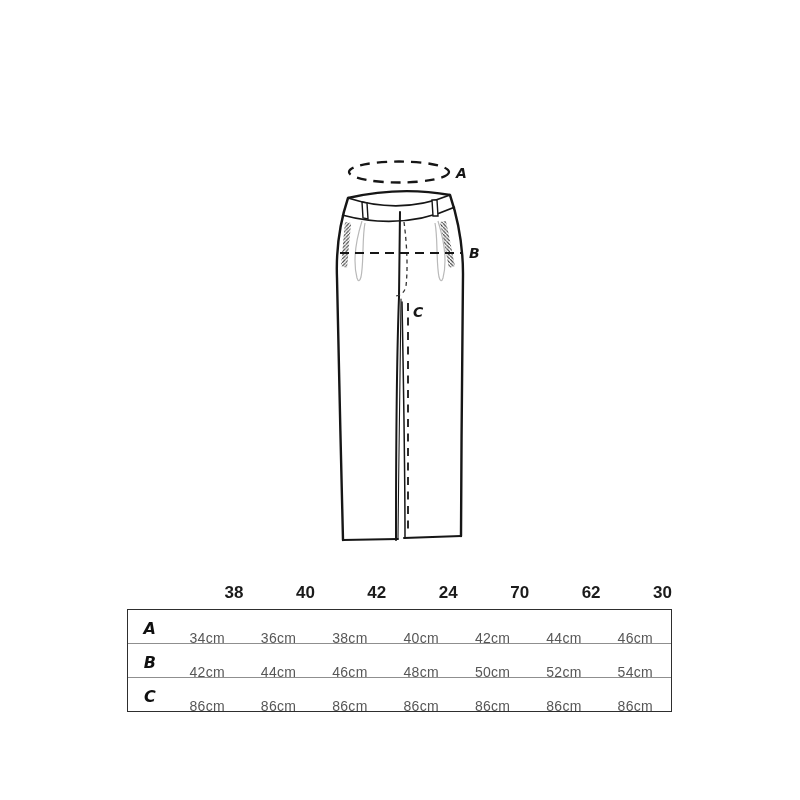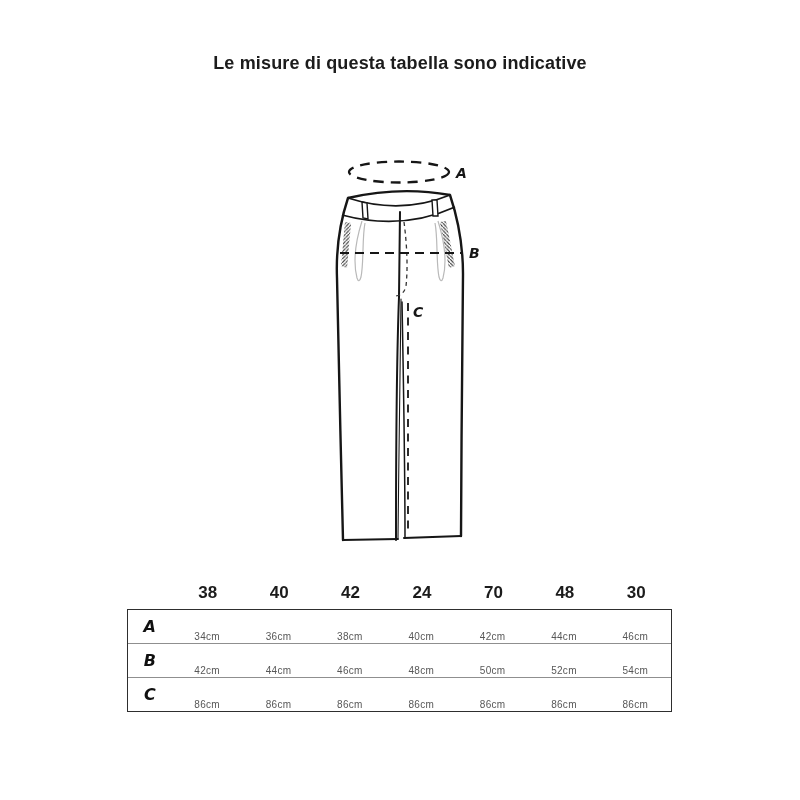--- a/index.html
+++ b/index.html
@@ -14,40 +14,39 @@
     line-height:24px; color:#1c1c1c; letter-spacing:0.15px;
   }
   .diagram-svg { position:absolute; left:330px; top:140px; width:155px; height:410px; }
   .diagram-svg text {
     font-family:"DejaVu Sans", sans-serif;
     font-style:italic; font-weight:600; font-size:14px; fill:#161616;
   }
   .size-table-wrap { position:absolute; left:127px; top:577px; width:545px; }
   .header-row {
     display:grid; grid-template-columns:45px repeat(7,1fr);
-    height:32px; align-items:center; text-align:center;
+    height:32px; align-items:center; text-align:right;
     font-weight:700; font-size:17px; color:#1b1b1b;
   }
   .table-box { border:1.5px solid #2e2e2e; background:#ffffff; }
   .t-row {
     display:grid; grid-template-columns:43.5px repeat(7,1fr);
     height:33px; align-items:center; text-align:center;
   }
   .t-row + .t-row { border-top:1px solid #8f8f8f; }
   .row-label {
     font-style:italic; font-weight:700; font-size:16px; color:#101010;
     font-family:"DejaVu Sans", sans-serif;
   }
-  .cell { font-size:10px; color:#575757; letter-spacing:0.3px;margin-top:20px; }
+  .cell { font-size:14px; color:#575757; letter-spacing:0.3px;margin-top:20px; }
 </style>
 </head>
 <body>
 
 <div class="title">
-  <div>Le misure di questa tabella sono indicative</div>
 </div>
 
 <svg class="diagram-svg" viewBox="330 140 155 410">
   <defs>
     <pattern id="hatchL" patternUnits="userSpaceOnUse" width="3.6" height="3.6">
       <path d="M0,3.6 L3.6,0" stroke="#2a2a2a" stroke-width="1.1" fill="none"></path>
     </pattern>
     <pattern id="hatchR" patternUnits="userSpaceOnUse" width="3.6" height="3.6">
       <path d="M0,0 L3.6,3.6" stroke="#2a2a2a" stroke-width="1.1" fill="none"></path>
     </pattern>
@@ -92,21 +91,21 @@
 </svg>
 
 <div class="size-table-wrap">
   <div class="header-row">
     <div></div>
     <div>38</div>
     <div>40</div>
     <div>42</div>
     <div>24</div>
     <div>70</div>
-    <div>48</div>
+    <div>62</div>
     <div>30</div>
   </div>
 
   <div class="table-box">
     <div class="t-row">
       <div class="row-label">A</div>
       <div class="cell">34cm</div>
       <div class="cell">36cm</div>
       <div class="cell">38cm</div>
       <div class="cell">40cm</div>

